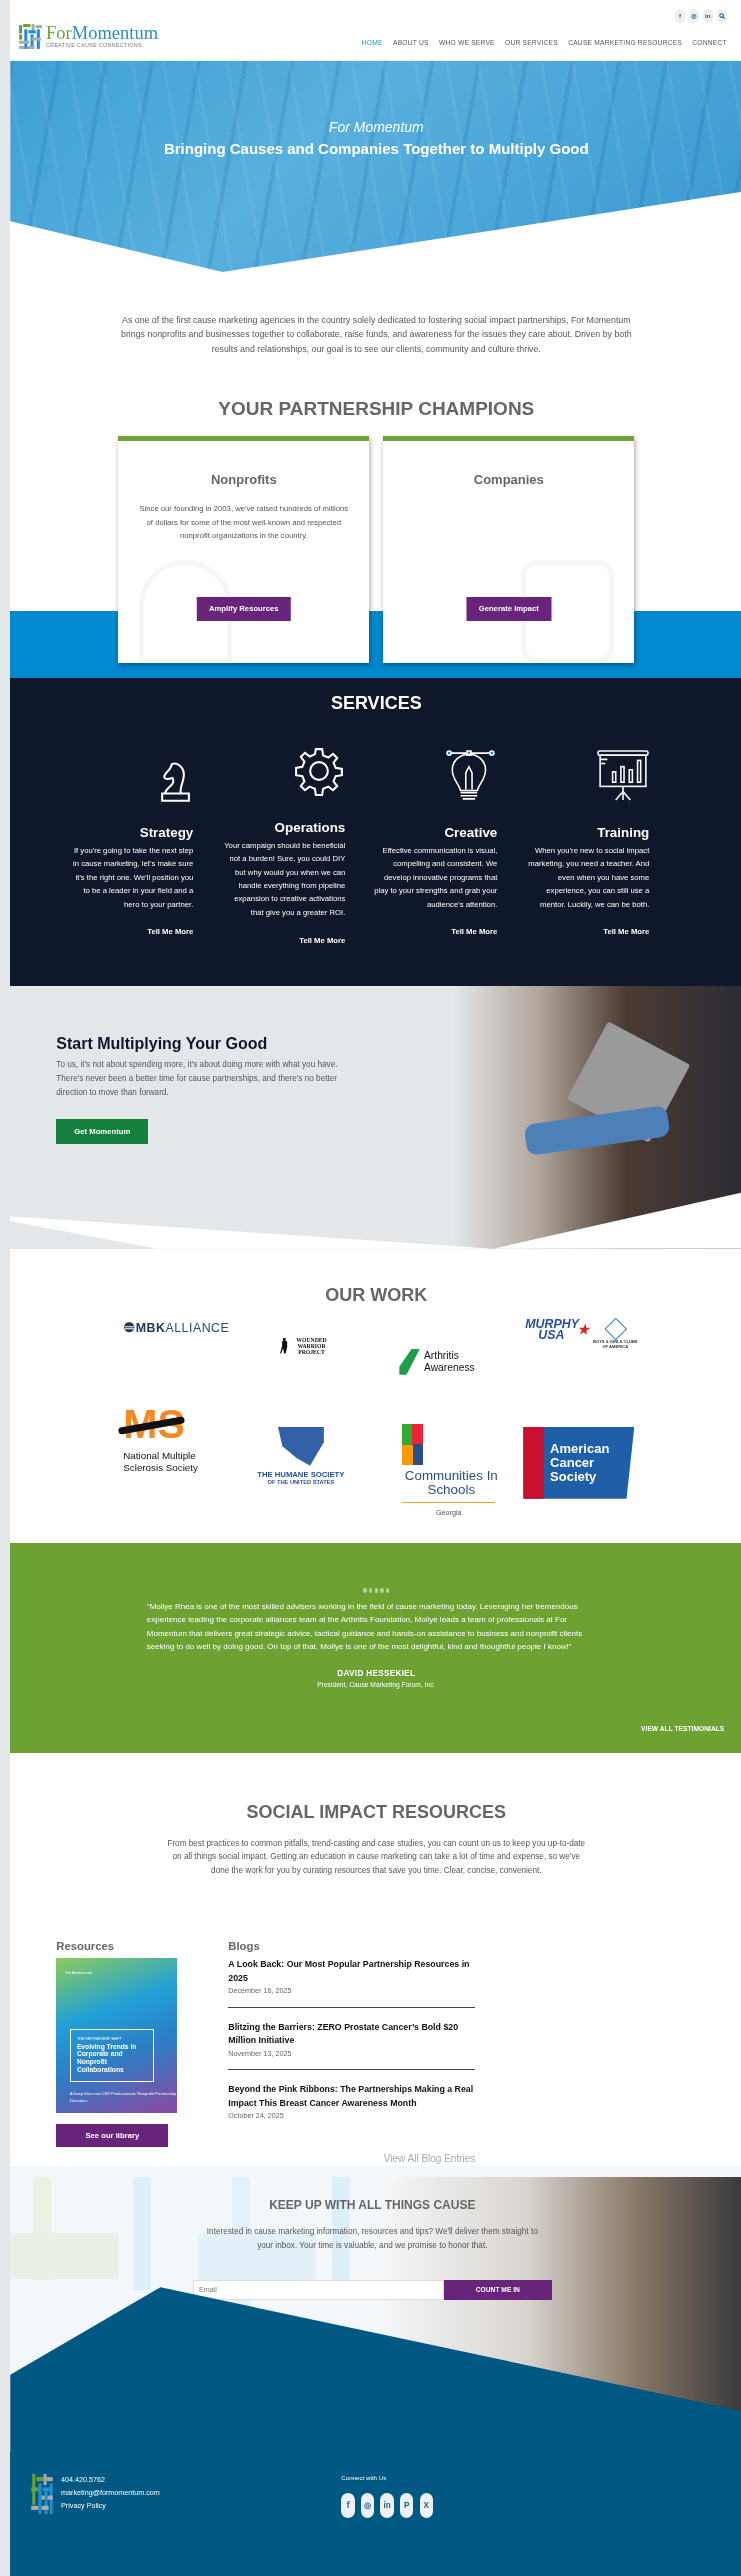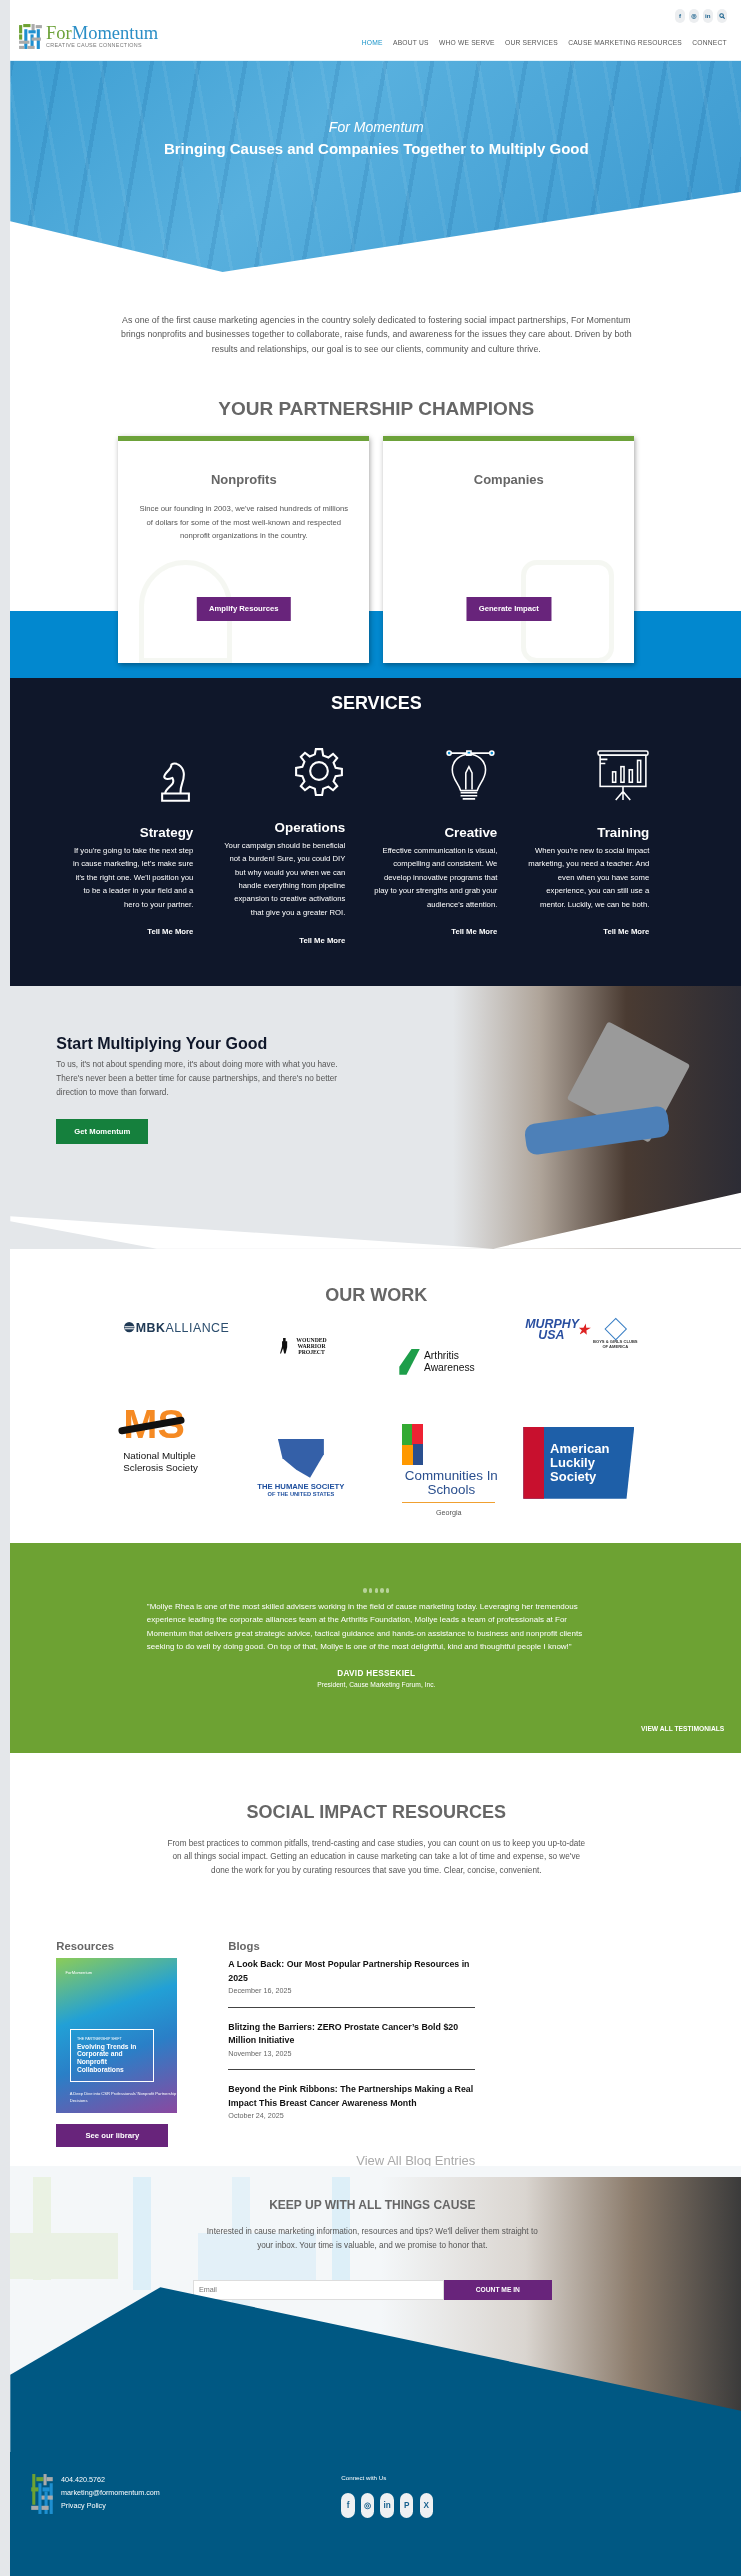--- a/index.html
+++ b/index.html
@@ -72,21 +72,21 @@
 .work .ww{left:270px;top:88px;font-size:5.7px;font-family:"Liberation Serif",serif;font-weight:bold;color:#111;line-height:6.2px;}
 .work .af{left:389px;top:100px;font-size:10.3px;color:#111;line-height:11.3px;text-align:left;}
 .work .af .mk{width:20.6px;height:26px;background:#1e9e4a;clip-path:polygon(60% 0,100% 0,35% 100%,0 100%,0 70%);margin-right:4.1px;}
 .work .mu{left:515px;top:70px;font-style:italic;font-weight:bold;font-size:12.4px;color:#2a4fa0;line-height:11.3px;}
 .work .bg{left:582px;top:72px;font-size:4.1px;font-weight:bold;color:#333;flex-direction:column;}
 .work .bg .mk{width:15.5px;height:15.5px;border:1.5px solid #3a7fc5;transform:rotate(45deg);margin-bottom:3.1px;}
 .work .ms{left:113px;top:155px;flex-direction:column;align-items:flex-start;text-align:left;}
 .work .ms .big{font-size:41px;font-weight:bold;color:#f58a23;line-height:41px;position:relative;}
 .work .ms .big:after{content:"";position:absolute;left:-5.2px;top:18.5px;width:67px;height:7.2px;background:#111;border-radius:4.1px;transform:rotate(-10deg);}
 .work .ms .txt{font-size:9.8px;color:#111;line-height:12.4px;margin-top:5.2px;}
-.work .hs{left:247px;top:190px;flex-direction:column;color:#1e4f9e;font-weight:bold;font-size:7.7px;}
+.work .hs{left:247px;top:178px;flex-direction:column;color:#1e4f9e;font-weight:bold;font-size:7.7px;}
 .work .hs .mk{width:46px;height:39px;background:#1e4f9e;clip-path:polygon(0 0,100% 0,100% 40%,70% 100%,40% 80%,10% 50%);margin-bottom:4.1px;opacity:.9;}
 .work .hs small{font-size:5.7px;}
 .work .cis{left:392px;top:175px;flex-direction:column;align-items:flex-start;color:#2a4f8e;font-size:13.4px;line-height:14.4px;}
 .work .cis .mk{width:20.6px;height:41px;background:conic-gradient(#e23 0 25%,#2a4f8e 0 50%,#f90 0 75%,#3a3 0);margin-bottom:4.1px;}
 .work .cis .ga{border-top:1px solid #f0a030;width:93px;margin-top:4.1px;padding-top:3.1px;font-size:7.2px;color:#555;}
 .work .acs{left:513px;top:178px;width:111px;height:72px;background:#1e5fa8;justify-content:flex-start;clip-path:polygon(0 0,100% 0,93% 100%,0 100%);}
 .work .acs .red{width:20.6px;height:100%;background:#c8102e;}
 .work .acs .t{color:#fff;font-weight:bold;font-size:13px;line-height:14px;text-align:left;padding-left:6.2px;}
 
 
@@ -110,21 +110,21 @@
 .book .bx{position:absolute;left:13.4px;top:71px;width:84px;height:53px;border:1px solid #fff;padding:6.2px;}
 .book .bx small{font-size:3.6px;display:block;margin-bottom:2.1px;}
 .book .bx b{font-size:6.7px;line-height:7.7px;display:block;}
 .book .bd{position:absolute;left:13.4px;top:133px;font-size:4.1px;line-height:6.2px;}
 .res-col a{display:block;width:112px;margin-top:10.8px;background:#68247b;color:#fff;font-weight:bold;font-size:7.7px;text-align:center;padding:6.7px 0;text-decoration:none;}
 .blog-col{position:absolute;left:218px;top:63px;width:247px;}
 .blog{border-bottom:0.5px solid #444;padding:0 0 11.3px;margin-bottom:13.4px;}
 .blog:last-of-type{border-bottom:none;}
 .blog a{font-weight:bold;font-size:8.8px;line-height:13.4px;color:#111;text-decoration:none;display:block;}
 .blog .d{font-size:7.2px;color:#666;margin-top:1px;}
-.blog-col .va{display:block;text-align:right;font-size:13px;color:#aaa;text-decoration:none;margin-top:21px;}
+.blog-col .va{display:block;text-align:right;font-size:10px;color:#aaa;text-decoration:none;margin-top:21px;}
 
 
 .news{position:relative;height:286px;background:#f4f7f9;}
 .news .tiles{position:absolute;inset:0;}
 .news .tile{position:absolute;}
 .news .photo{position:absolute;right:0;top:10.3px;width:361px;height:278px;background:linear-gradient(90deg,rgba(244,247,249,1) 0%,rgba(200,190,180,.6) 40%,#8a7a6a 70%,#3a3a3a 100%);}
 .news-inner{position:absolute;left:0;right:8px;top:32px;text-align:center;}
 .news-inner h3{font-size:12px;color:#666;font-weight:bold;}
 .news-inner p{margin:12.4px auto 0;width:340px;font-size:8.2px;line-height:14px;color:#555;}
 .news-form{margin:27px auto 0;display:flex;justify-content:center;}
@@ -321,21 +321,21 @@
       <span>THE HUMANE SOCIETY</span>
       <small>OF THE UNITED STATES</small>
     </div>
     <div class="logo-item cis">
       <div class="mk"></div>
       <span style="width:98px">Communities In Schools</span>
       <div class="ga">Georgia</div>
     </div>
     <div class="logo-item acs">
       <div class="red"></div>
-      <div class="t" style="width:77px">American Luckily Society</div>
+      <div class="t" style="width:77px">American Cancer Society</div>
     </div>
   </section>
 
   <section class="testi">
     <div class="dots">
       <span></span>
           <span></span>
           <span></span>
           <span></span>
           <span></span>

